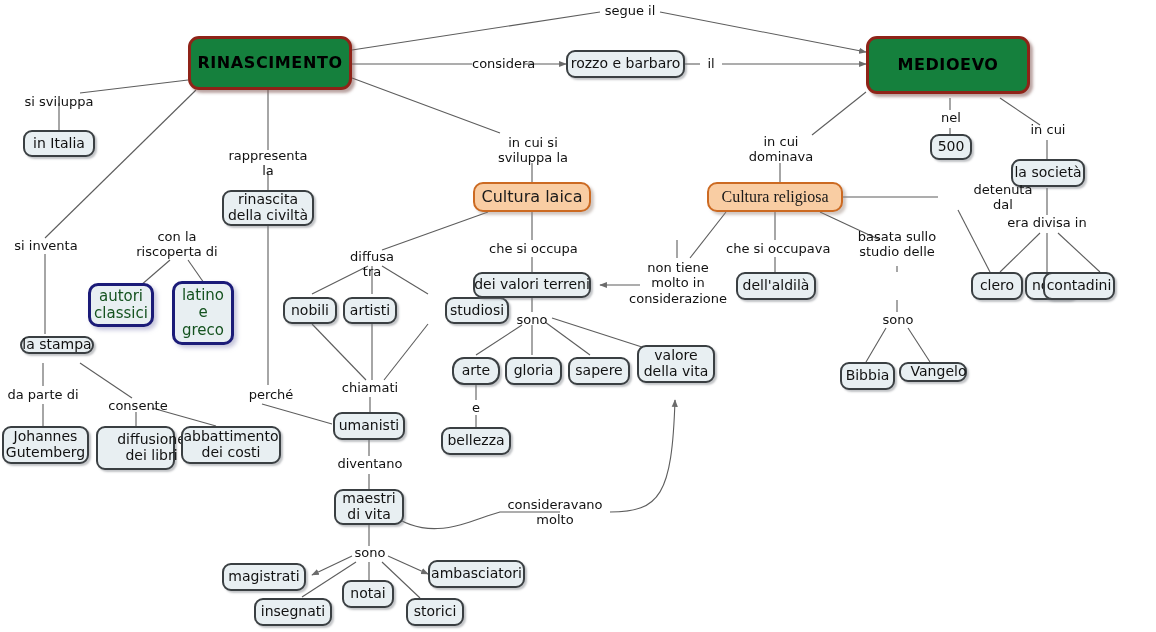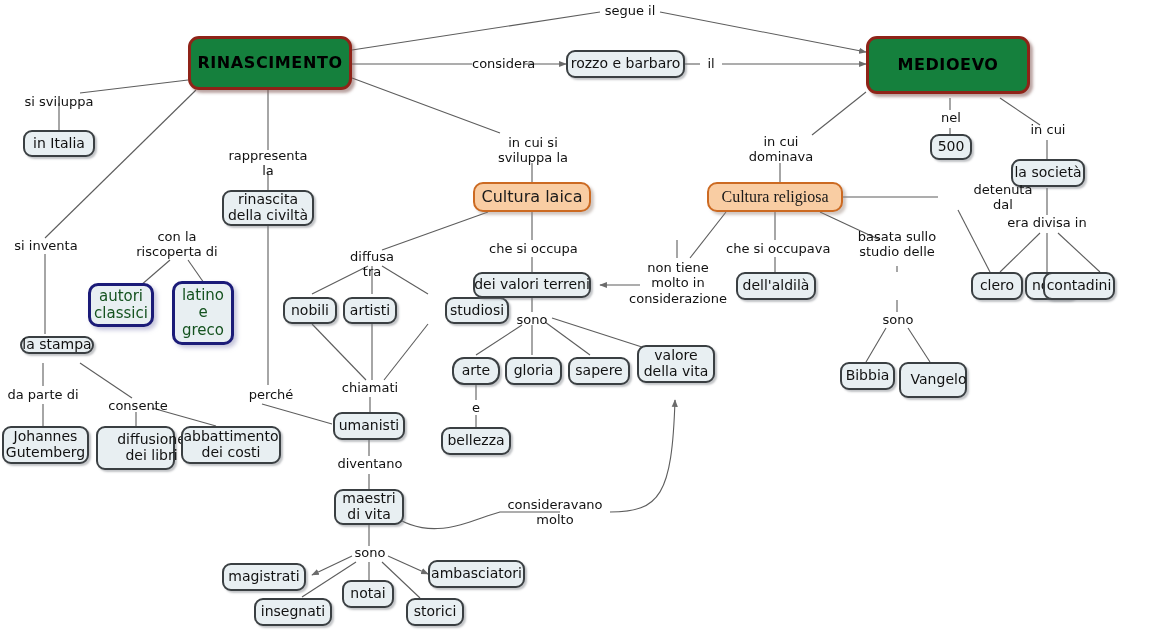--- a/index.html
+++ b/index.html
@@ -213,21 +213,21 @@
   <div class="node n-std" style="left:342px;top:580px;width:52px;height:28px;">notai</div>
 
   <div class="node n-std" style="left:406px;top:598px;width:58px;height:28px;">storici</div>
 
   <div class="node n-std" style="left:428px;top:560px;width:97px;height:28px;">ambasciatori</div>
 
   <div class="node n-std" style="left:736px;top:272px;width:80px;height:28px;">dell'aldilà</div>
 
   <div class="node n-std" style="left:840px;top:362px;width:55px;height:28px;">Bibbia</div>
 
-  <div class="node n-std" style="left:899px;top:362px;width:68px;height:36px;padding-left:11px;">Vangelo</div>
+  <div class="node n-std" style="left:899px;top:362px;width:68px;height:20px;padding-left:11px;">Vangelo</div>
 
   <div class="node n-std" style="left:930px;top:134px;width:42px;height:26px;">500</div>
 
   <div class="node n-std" style="left:1011px;top:159px;width:74px;height:28px;">la società</div>
 
   <div class="node n-std" style="left:971px;top:272px;width:52px;height:28px;">clero</div>
 
   <div class="node n-std" style="left:1025px;top:272px;width:52px;height:28px;">nobili</div>
 
   <div class="node n-std" style="left:1043px;top:272px;width:72px;height:28px;">contadini</div>

